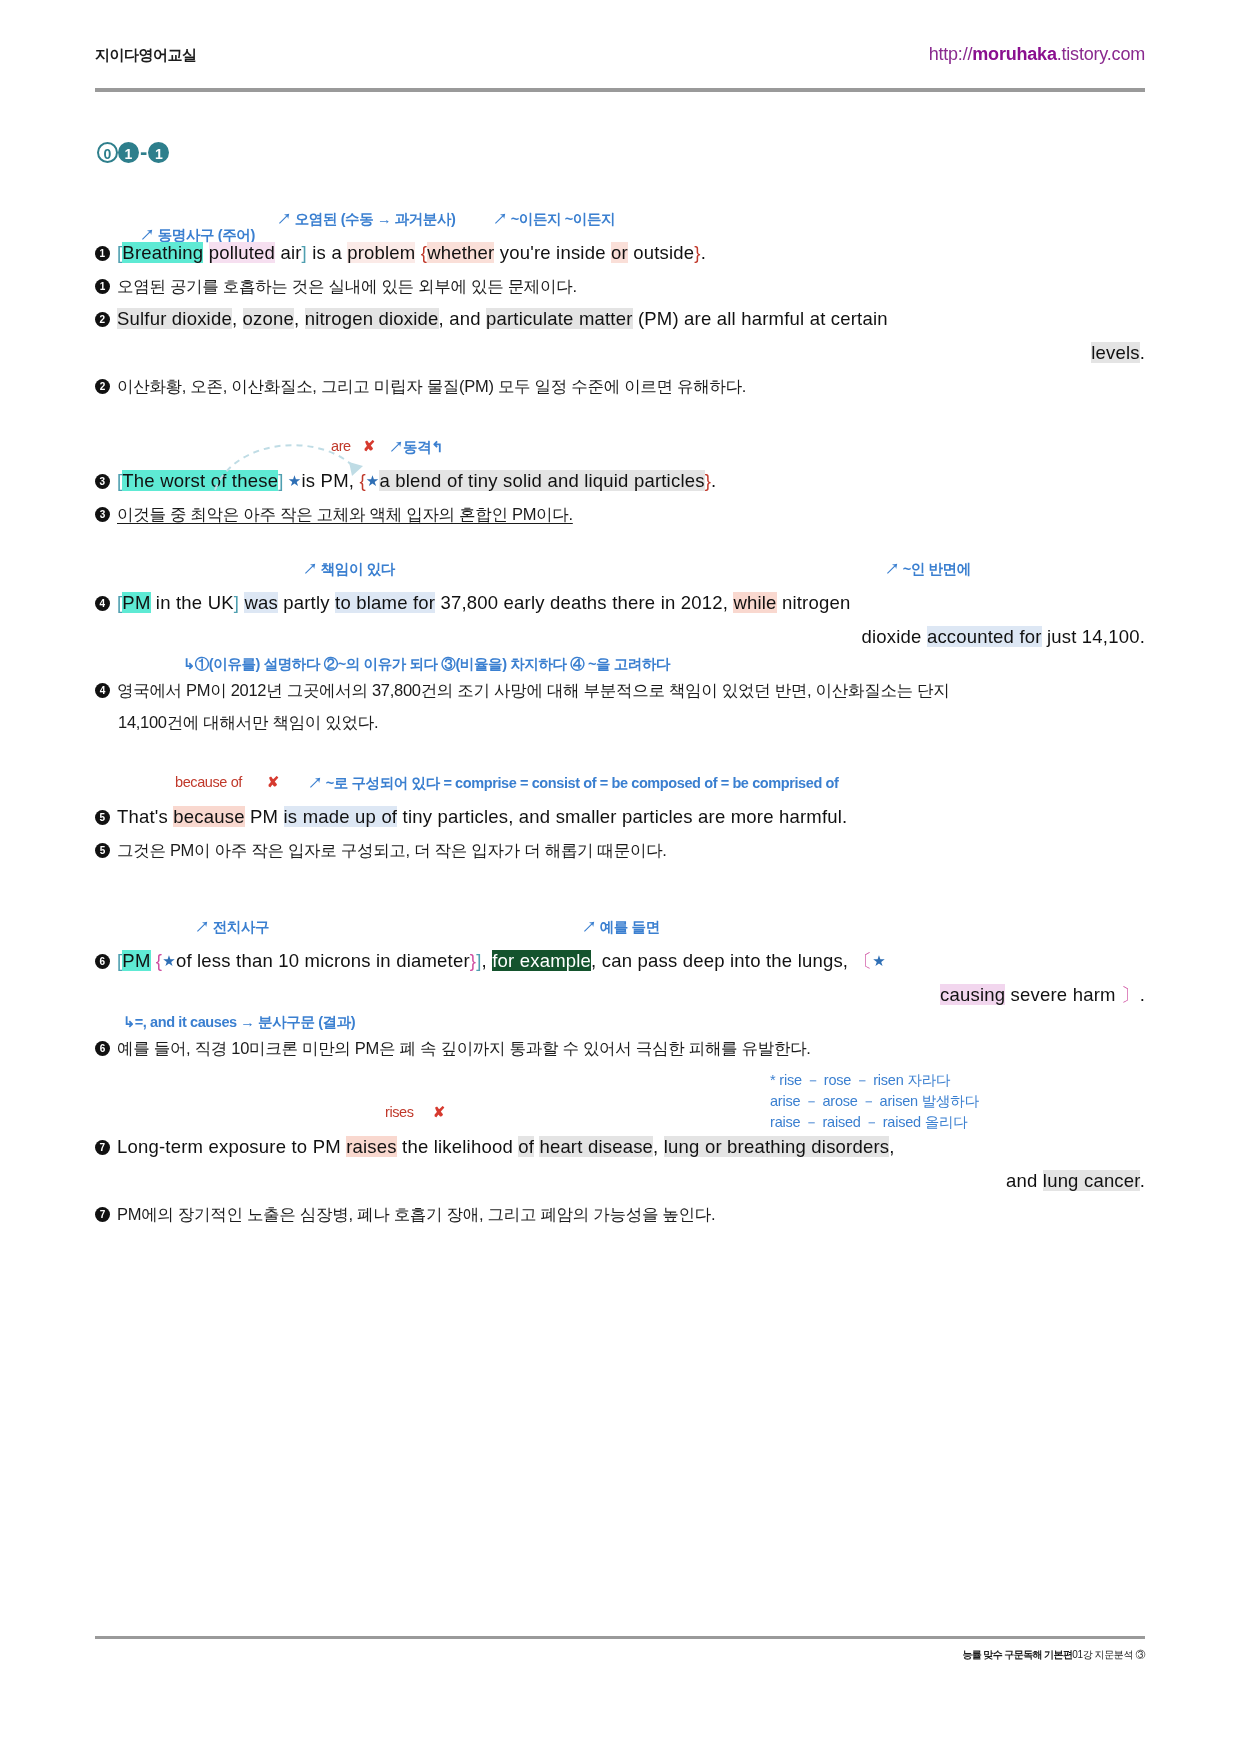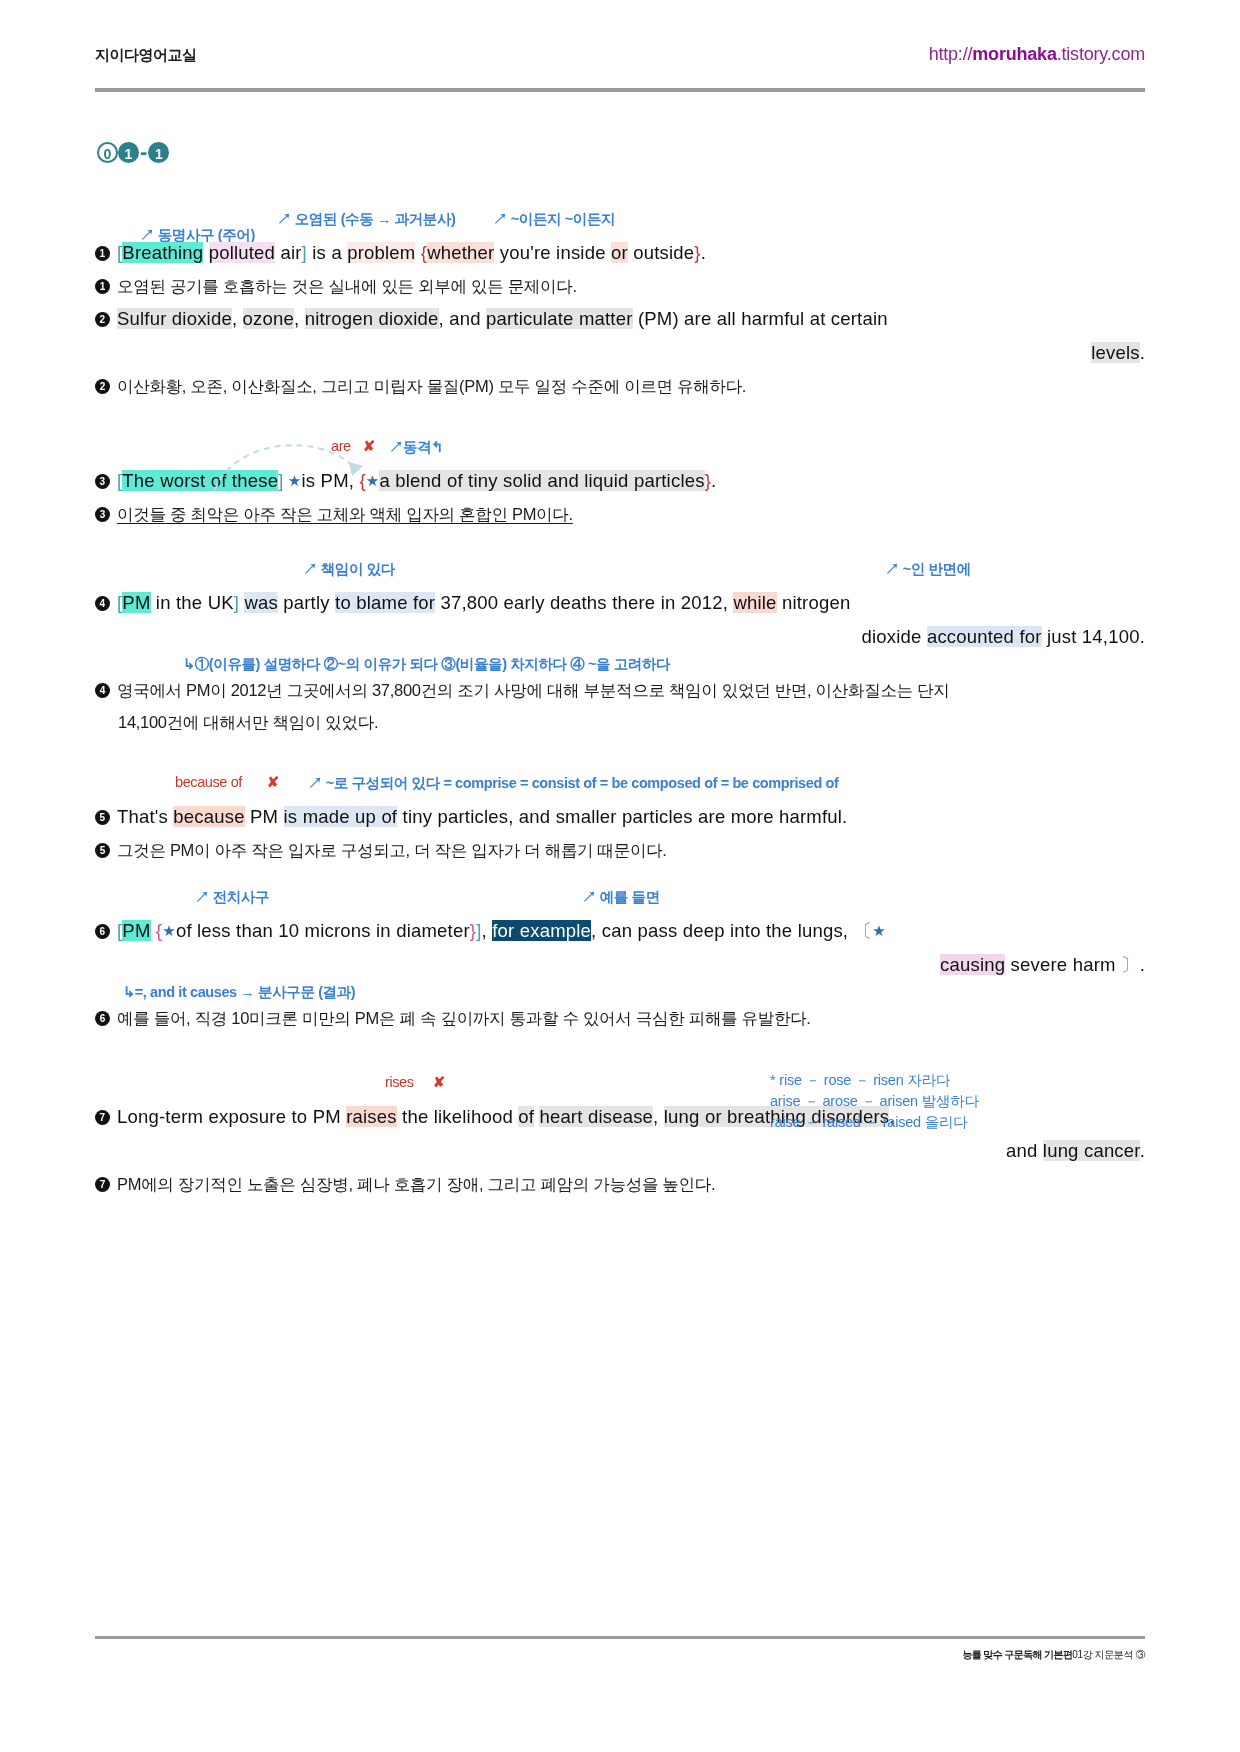--- a/index.html
+++ b/index.html
@@ -87,21 +87,21 @@
 
   
   .hl-teal   { background:#5eead4; }
   .hl-pink   { background:#f6dff0; }
   .hl-rose   { background:#fbeae7; }
   .hl-peach  { background:#fadfd8; }
   .hl-gray   { background:#e4e4e4; }
   .hl-blue   { background:#dde7f4; }
   .hl-salmon { background:#f9d8cf; }
   .hl-magenta{ background:#f2d6ee; }
-  .hl-dark   { background:#0c4a6e; color:#fff;text-align:center; }
+  .hl-dark   { background:#14532d; color:#fff;text-align:center; }
 
   .brk-teal { color:#4f9fb0; }
   .brk-pink { color:#cf4fa0; }
   .brk-red  { color:#c0392b; }
 
   .star { color:#2f6fb5; font-size:15px; vertical-align:1px; }
 
   
   .note {
     position:absolute;
@@ -164,21 +164,21 @@
           <div class="ko"><span class="bullet">4</span><span class="kotext">영국에서 PM이 2012년 그곳에서의 37,800건의 조기 사망에 대해 부분적으로 책임이 있었던 반면, 이산화질소는 단지</span></div>
           <div class="ko ko-line2">14,100건에 대해서만 책임이 있었다.</div>
         </div>
         <div class="blk" style="margin-top: 36px; position: relative; padding-top: 26px;">
           <div class="note red" style="left: 80px; top: 0px;">because  of</div>
           <div class="note" style="color: rgb(214, 58, 47); left: 172px; top: 0px;">✘</div>
           <div class="note" style="left: 213px; top: 0px;">↗ ~로 구성되어 있다 = comprise = consist of = be composed of = be comprised of</div>
           <div class="en"><span class="bullet">5</span><span>That's  </span><span class="hl-salmon">because</span><span>  PM  </span><span class="hl-blue">is  made  up  of</span><span>  tiny  particles,  and  smaller  particles  are  more  harmful.</span></div>
           <div class="ko"><span class="bullet">5</span><span class="kotext">그것은 PM이 아주 작은 입자로 구성되고, 더 작은 입자가 더 해롭기 때문이다.</span></div>
         </div>
-        <div class="blk" style="margin-top: 22px; position: relative; padding-top: 26px;">
+        <div class="blk" style="margin-top: 52px; position: relative; padding-top: 26px;">
           <div class="note" style="left: 100px; top: 0px;">↗ 전치사구</div>
           <div class="note" style="left: 487px; top: 0px;">↗ 예를 들면</div>
           <div class="en"><span class="bullet">6</span><span class="brk-teal">[</span><span class="hl-teal">PM</span><span>  </span><span class="brk-pink">{</span><span class="star">★</span><span>of  less  than  10  microns  in  diameter</span><span class="brk-pink">}</span><span class="brk-teal">]</span><span>,  </span><span class="hl-dark">for  example</span><span>,  can  pass  deep  into  the  lungs,  </span><span class="brk-pink">〔</span><span class="star">★</span></div>
           <div class="en en-line2"><span class="hl-magenta">causing</span><span>  severe  harm  </span><span class="brk-pink">〕</span><span>.</span></div>
           <div class="note" style="position: relative; left: 28px; margin-top: 1px;">↳=, and it causes → 분사구문 (결과)</div>
           <div class="ko"><span class="bullet">6</span><span class="kotext">예를 들어, 직경 10미크론 미만의 PM은 폐 속 깊이까지 통과할 수 있어서 극심한 피해를 유발한다.</span></div>
         </div>
         <div class="blk" style="margin-top: 40px; position: relative; padding-top: 26px;">
           <div class="note red" style="left: 290px; top: 0px;">rises</div>
           <div class="note" style="color: rgb(214, 58, 47); left: 338px; top: 0px;">✘</div>

